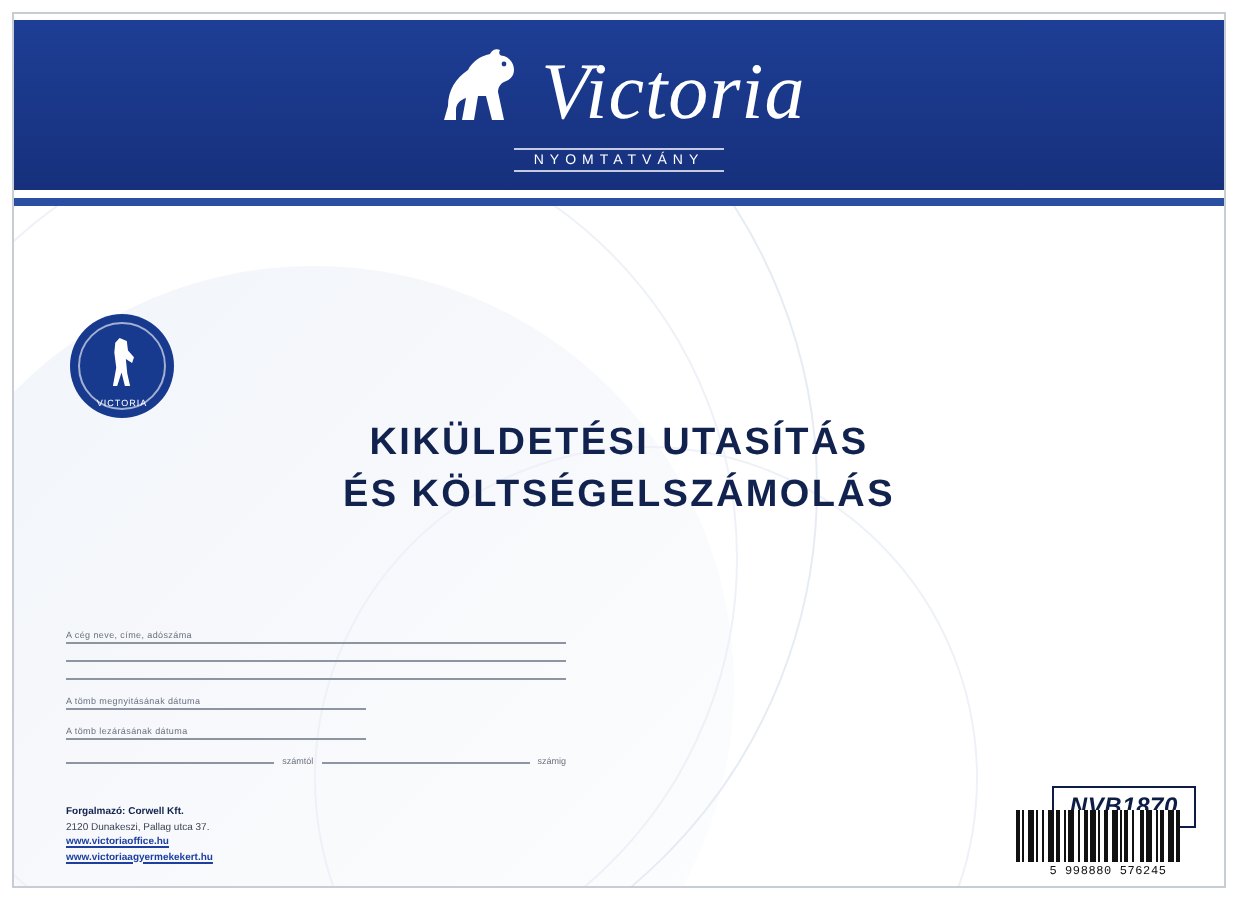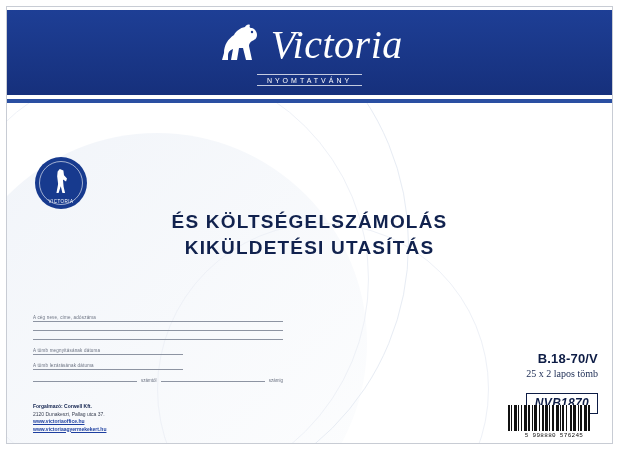--- a/index.html
+++ b/index.html
@@ -348,22 +348,22 @@
       <div class="swoosh" id="swoosh2"></div>
       <div class="swoosh" id="swoosh3"></div>
 
       <div id="seal">
         <div class="seal-inner"></div>
         <div class="seal-figure"></div>
         <div class="seal-text">VICTORIA</div>
       </div>
 
       <div id="title-block">
+        <div class="doc-title">KIKÜLDETÉSI UTASÍTÁS</div>
         <div class="doc-title">ÉS KÖLTSÉGELSZÁMOLÁS</div>
-        <div class="doc-title">KIKÜLDETÉSI UTASÍTÁS</div>
       </div>
 
       <div id="form-block">
         <div class="form-label">A cég neve, címe, adószáma</div>
         <div class="form-line"></div>
         <div class="form-line"></div>
         <div class="form-line"></div>
 
         <div class="form-label">A tömb megnyitásának dátuma</div>
         <div class="form-line short"></div>
@@ -379,24 +379,20 @@
         </div>
       </div>
 
       <div id="publisher">
         <div>Forgalmazó: Corwell Kft.</div>
         <div class="addr">2120 Dunakeszi, Pallag utca 37.</div>
         <div class="web">www.victoriaoffice.hu</div>
         <div class="web">www.victoriaagyermekekert.hu</div>
       </div>
 
-      <div id="code-block">
-        <div id="code-main">B.18-70/V</div>
-        <div id="code-sub">25 x 2 lapos tömb</div>
-      </div>
 
       <div id="sku-box">NVB1870</div>
 
       <div id="barcode">
         <div class="bars">
           <i style="width:2px"></i>
             <i style="width:1px;background:#fff"></i>
             <i style="width:1px"></i>
             <i style="width:2px;background:#fff"></i>
           <i style="width:3px"></i>

